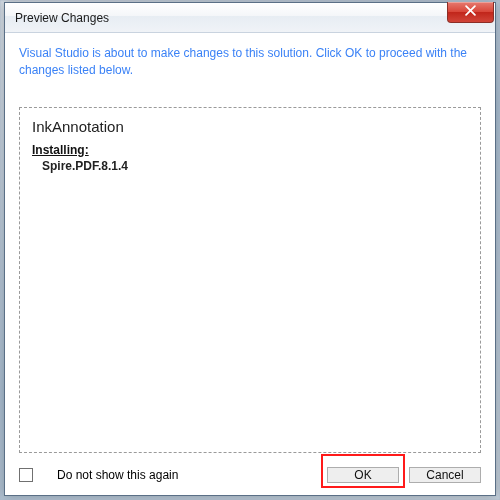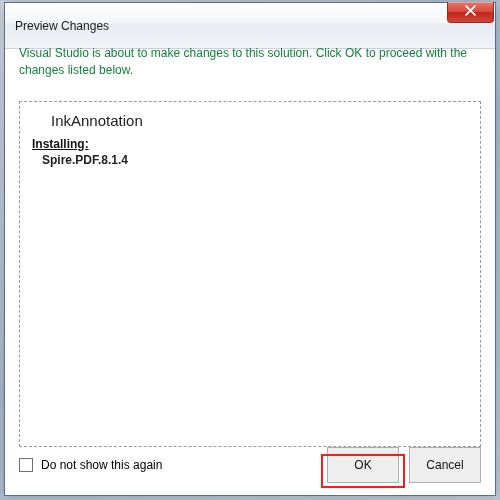--- a/index.html
+++ b/index.html
@@ -23,21 +23,21 @@
     text-shadow: 0 0 3px rgba(255,255,255,0.4);
   }
   .dialog {
     position: absolute; top: 2px; left: 4px;
     width: 492px; height: 494px;
     background: #fff;
     border: 1px solid #5a6f86;
     box-shadow: 0 0 10px rgba(0,0,0,0.25);
   }
   .titlebar {
-    height: 46px;
+    height: 30px;
     background: linear-gradient(#fff, #f4f6f9 45%, #e7edf3 46%, #f0f3f7);
     border-bottom: 1px solid #c9d3df;
     display: flex; align-items: center;
     padding-left: 10px;
     position: relative;
     text-align: center;
   }
   .title { color: #1a1a1a; font-size: 12px; }
   .closebtn {
     position: absolute; right: 1px; top: -1px;
@@ -49,44 +49,44 @@
     display: flex; align-items: center; justify-content: center;
     color: #fff; cursor: pointer;
     box-shadow: inset 0 1px 0 rgba(255,255,255,0.3);
   }
   .closebtn svg { width: 11px; height: 11px; }
   .body {
     position: absolute; top: 30px; left: 0; right: 0; bottom: 0;
     padding: 12px 14px 12px 14px;
   }
   .intro {
-    color: #15803d; line-height: 1.4; margin-bottom: 22px;
+    color: #3b82f6; line-height: 1.4; margin-bottom: 28px;
   }
   .panel {
     border: 1px dashed #9a9a9a;
     height: 346px;
     padding: 10px 12px;
     background: #fff;
   }
-  .proj { font-size: 15px; color: #222; margin-bottom: 8px; margin-left: 19px; }
+  .proj { font-size: 15px; color: #222; margin-bottom: 8px; }
   .installing { font-weight: bold; font-size: 12px; color: #111; text-decoration: underline; }
   .pkg { margin-left: 10px; font-size: 12px; color: #222; margin-top: 2px; font-weight: bold; }
   .footer {
     position: absolute; left: 14px; right: 14px; bottom: 12px;
     display: flex; align-items: center;
   }
   .chk {
-    display: flex; align-items: flex-end; gap: 8px; cursor: pointer;
+    display: flex; align-items: flex-end; gap: 24px; cursor: pointer;
   }
   .chkbox {
     width: 14px; height: 14px; border: 1px solid #707070; background: #fff;
   }
   .spacer { flex: 1; }
   .btn {
-    width: 72px; height: 36px;
+    width: 72px; height: 16px;
     background: #eee; border: 1px solid #adadad;
     display: flex; align-items: center; justify-content: center;
     margin-left: 10px; cursor: pointer;
     font-size: 12px; color: #111;
   }
   .ok-hl {
     position: absolute;
     border: 2px solid #ff1a1a;
     pointer-events: none;
   }

